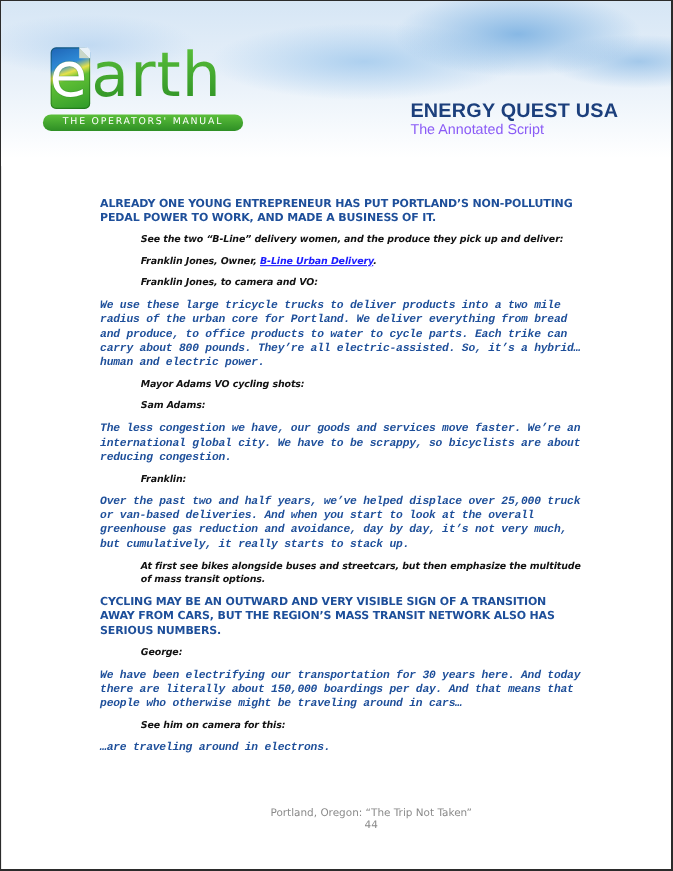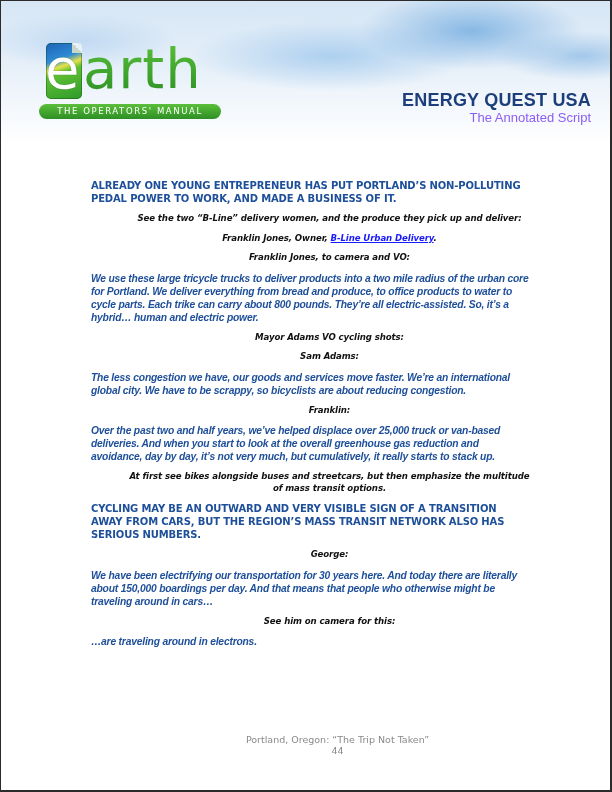--- a/index.html
+++ b/index.html
@@ -51,44 +51,44 @@
   }
   .logo-banner {
     position: absolute; left: 0; top: 61px; width: 182px; height: 15px;
     border-radius: 8px;
     background: linear-gradient(to bottom, #5bbf3a, #2e8f25);
     color: #ffffff; font-size: 8.5px; letter-spacing: 1.6px;
     text-align: center; line-height: 15px;
     font-family: "DejaVu Sans", sans-serif;
   }
   
-  .title-block { position: absolute; right: 19px; top: 89px; text-align: right; }
+  .title-block { position: absolute; right: 48px; top: 89px; }
   .title-main {
     font-family: "Liberation Sans", sans-serif; font-weight: bold;
     font-size: 18px; color: #1c3f7c; letter-spacing: 0.2px; line-height: 20px;
   }
   .title-sub {
     font-family: "Liberation Sans", sans-serif;
     font-size: 13px; color: #8b5cf6; line-height: 15px;
   }
   
   .content { position: absolute; left: 90px; top: 178px; width: 440px; }
   .p { margin: 0; }
   .caps {
     font-family: "DejaVu Sans", sans-serif; font-weight: bold;
     font-size: 10px; line-height: 13px; color: #1e4f9a; letter-spacing: -0.15px;
     margin-bottom: 8px;
   }
   .direction {
     font-family: "DejaVu Sans", sans-serif; font-weight: bold; font-style: italic;
     font-size: 8.6px; line-height: 11.5px; color: #111111;
-    margin-left: 37px; margin-bottom: 8px; letter-spacing: -0.1px; text-align: center;
+    margin-left: 37px; margin-bottom: 8px; letter-spacing: -0.1px;
   }
   .quote {
-    font-family: Liberation Sans, sans-serif; font-weight: bold; font-style: italic;
+    font-family: Liberation Mono, monospace; font-weight: bold; font-style: italic;
     font-size: 10.3px; line-height: 13px; color: #1e4f9a; letter-spacing: -0.2px;
     margin-bottom: 8px;
   }
   a.link { color: #1a1aff; }
   .footer {
     position: absolute; left: 0; width: 609px; top: 733px; text-align: center;
     font-family: "DejaVu Sans", sans-serif; font-size: 9.5px; line-height: 11px; color: #8a8a8a; margin-left: 32px;
   }
 </style>
 </head>

